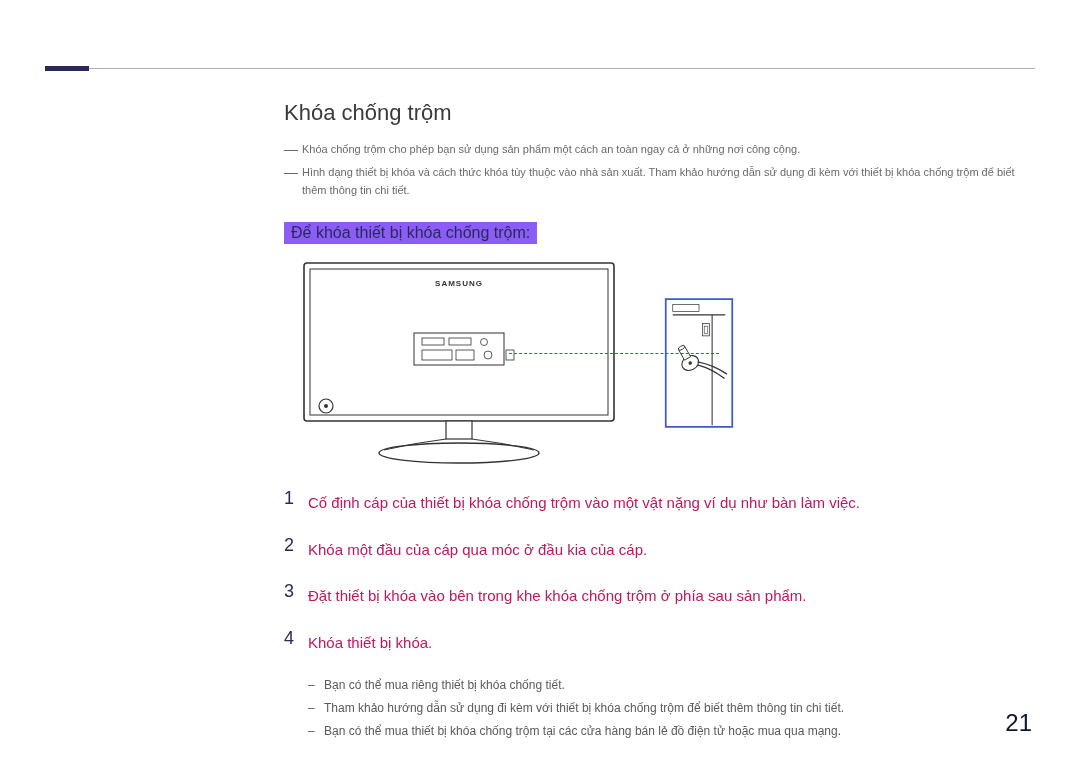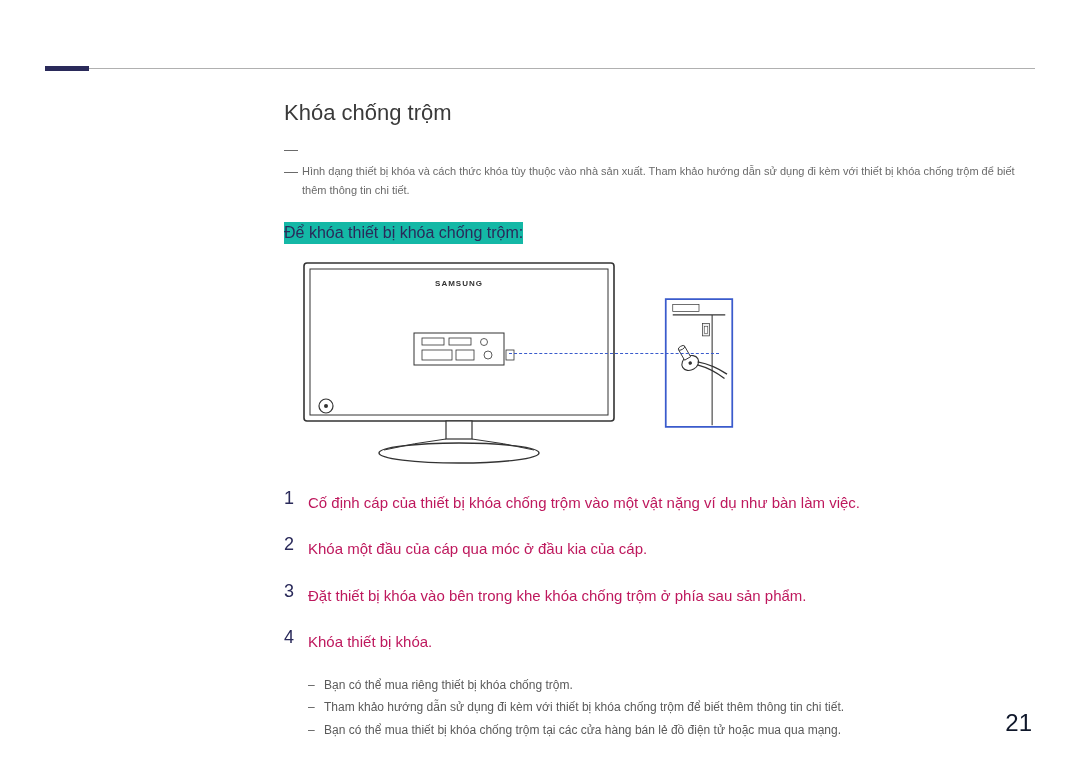--- a/index.html
+++ b/index.html
@@ -52,22 +52,22 @@
     flex: 0 0 auto;
     font-size: 14px;
     margin-right: 4px;
     line-height: 1.3;
   }
   .subsection-title {
     display: inline-block;
     font-size: 16px;
     font-weight: 400;
     color: #2a2a5a;
-    background: #14b8a6;
-    padding: 2px 0;
+    background: #8b5cf6;
+    padding: 2px 7px;
     margin-top: 18px;
     margin-bottom: 14px;
   }
   .diagram-row {
     display: flex;
     gap: 30px;
     margin-bottom: 20px;
   }
   .monitor-svg { width: 350px; height: auto; }
   .detail-svg { width: 70px; height: auto; }
@@ -125,20 +125,21 @@
 
 <div class="top-rule"></div>
 <div class="top-rule-accent"></div>
 
 <div class="content">
 
   <h2 class="section-title">Khóa chống trộm</h2>
 
   <div class="note-line">
     <span class="dash">―</span>
+    <span>Khóa chống trộm cho phép bạn sử dụng sản phẩm một cách an toàn ngay cả ở những nơi công cộng.</span>
   </div>
   <div class="note-line">
     <span class="dash">―</span>
     <span>Hình dạng thiết bị khóa và cách thức khóa tùy thuộc vào nhà sản xuất. Tham khảo hướng dẫn sử dụng đi kèm với thiết bị khóa chống trộm để biết thêm thông tin chi tiết.</span>
   </div>
 
   <div class="subsection-title">Để khóa thiết bị khóa chống trộm:</div>
 
   <div class="diagram-row" style="position:relative;">
     <svg class="monitor-svg" viewBox="0 0 350 210">
@@ -205,21 +206,21 @@
       <div class="step-text">Đặt thiết bị khóa vào bên trong khe khóa chống trộm ở phía sau sản phẩm.</div>
     </div>
     <div class="step">
       <div class="step-num">4</div>
       <div class="step-text">Khóa thiết bị khóa.</div>
     </div>
 
     <div class="sub-bullets">
       <div class="bullet-line">
         <span class="bullet-dash">‒</span>
-        <span>Bạn có thể mua riêng thiết bị khóa chống trộm.</span>
+        <span>Bạn có thể mua riêng thiết bị khóa chống tiết.</span>
       </div>
       <div class="bullet-line">
         <span class="bullet-dash">‒</span>
         <span>Tham khảo hướng dẫn sử dụng đi kèm với thiết bị khóa chống trộm để biết thêm thông tin chi tiết.</span>
       </div>
       <div class="bullet-line">
         <span class="bullet-dash">‒</span>
         <span>Bạn có thể mua thiết bị khóa chống trộm tại các cửa hàng bán lẻ đồ điện tử hoặc mua qua mạng.</span>
       </div>
     </div>

